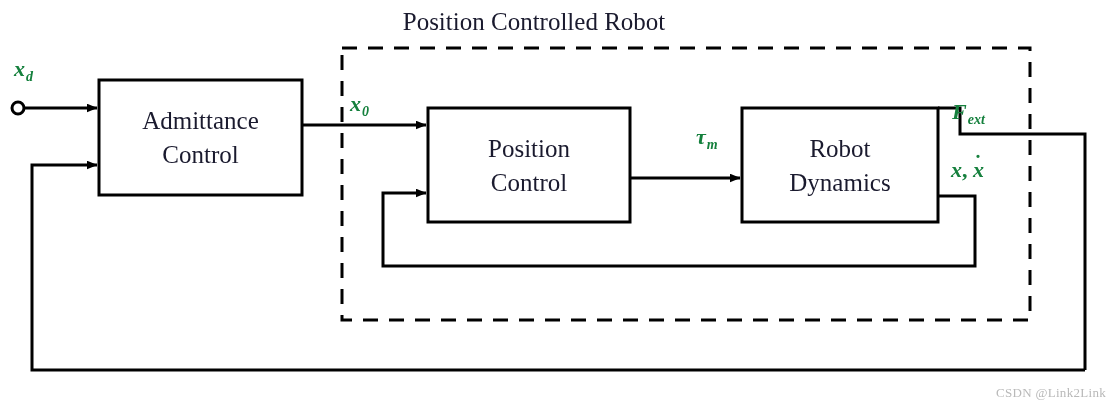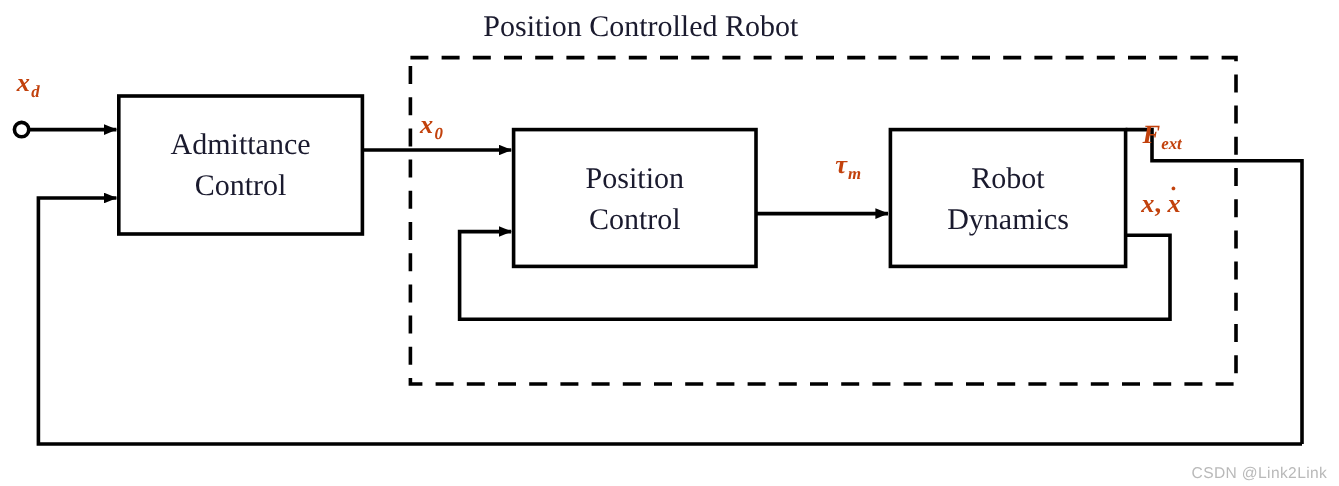--- a/index.html
+++ b/index.html
@@ -37,21 +37,21 @@
     font-size: 25px;
     fill: #1a1a2e;
     text-anchor: middle;
   }
   .sig-label {
     position: absolute;
     font-family: "Liberation Serif", "DejaVu Serif", serif;
     font-style: italic;
     font-weight: bold;
     font-size: 22px;
-    color: #c2410c;
+    color: #15803d;
     white-space: nowrap;
     line-height: 1;
   }
   .sig-label .sub {
     font-size: 14px;
     font-weight: bold;
     font-style: italic;
     vertical-align: baseline;
     position: relative;
     top: 5px;
@@ -72,21 +72,21 @@
     line-height: 1;
   }
   .sig-label .comma {
     font-style: normal;
     font-weight: bold;
   }
   .watermark {
     position: absolute;
     right: 10px;
     bottom: 4px;
-    font-family: Liberation Sans, sans-serif;
+    font-family: Liberation Serif, serif;
     font-size: 13px;
     color: #b9b9b9;
     letter-spacing: 0.3px;
     white-space: nowrap;
   }
 </style>
 </head>
 <body>
 
 <div id="canvas">

